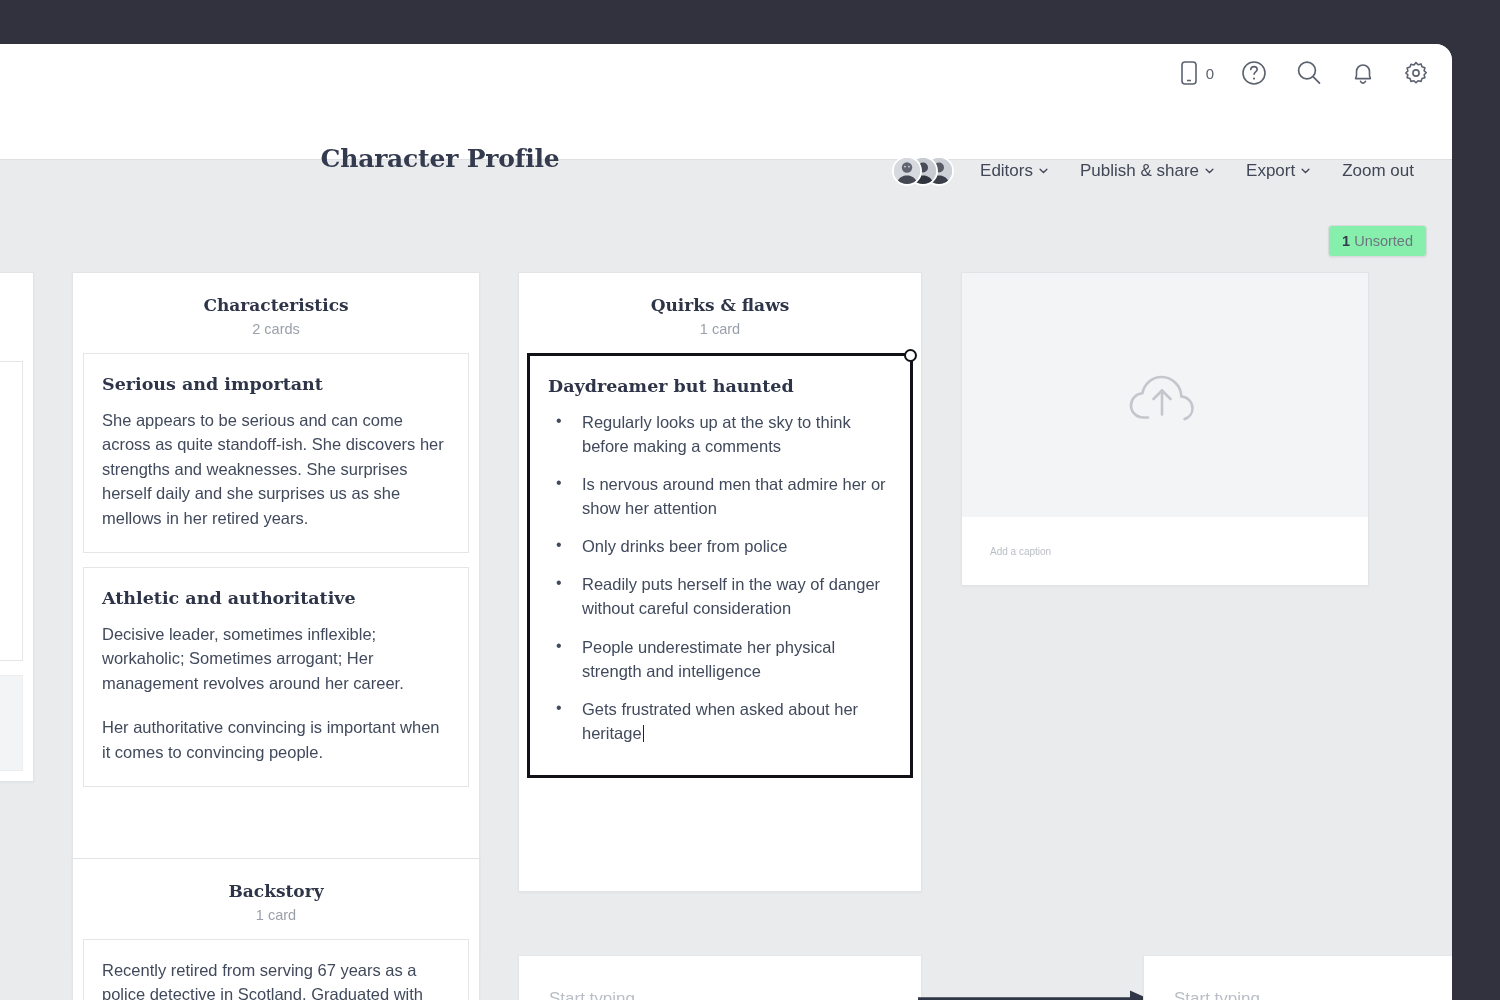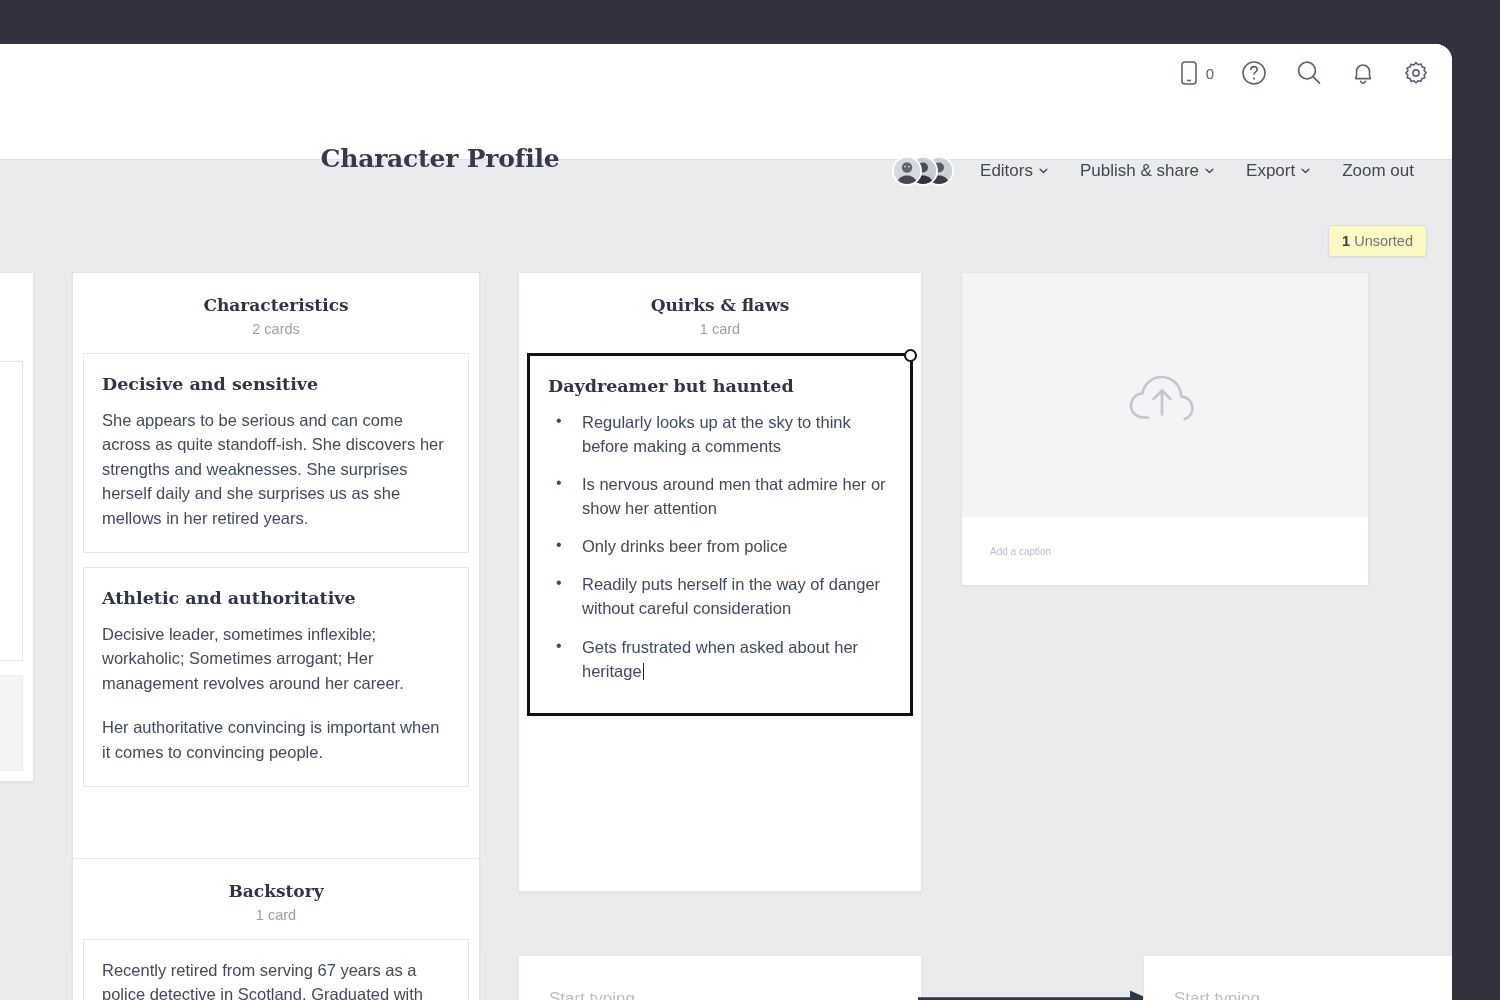--- a/index.html
+++ b/index.html
@@ -66,21 +66,21 @@
     font-size: 17px; color: #414756;
     padding: 4px 16px; cursor: pointer; white-space: nowrap;
   }
   .caret { width: 9px; height: 6px; display: block; }
 
   
   .canvas { position: absolute; left: 0; top: 116px; width: 1452px; height: 840px; }
 
   .unsorted-badge {
     position: absolute; right: 25px; top: 65px;
-    background: #fef9c3; border: 1px solid #d8dade;
+    background: #86efac; border: 1px solid #d8dade;
     border-radius: 4px; padding: 7px 13px;
     font-size: 14.5px; color: #6f7480; cursor: pointer;
     box-shadow: 0 1px 2px rgba(0,0,0,0.05);
   }
   .unsorted-badge b { color: #343b4f; font-weight: bold; }
 
   .column {
     position: absolute;
     background: #ffffff;
     border: 1px solid #e2e4e8;
@@ -265,21 +265,21 @@
       <div class="card" style="margin-top:88px; height:300px;"></div>
       <div class="card" style="background:#f3f4f5; border-color:#ecedef; height:96px;"></div>
     </div>
 
     <div class="column" style="left:72px; top:112px; width:408px; height:682px;">
       <div class="col-head">
         <div class="col-title">Characteristics</div>
         <div class="col-count">2 cards</div>
       </div>
       <div class="card">
-        <div class="card-title">Decisive and sensitive</div>
+        <div class="card-title">Serious and important</div>
         <div class="card-body">
           <p>She appears to be serious and can come across as quite standoff-ish. She discovers her strengths and weaknesses. She surprises herself daily and she surprises us as she mellows in her retired years.</p>
         </div>
       </div>
       <div class="card">
         <div class="card-title">Athletic and authoritative</div>
         <div class="card-body">
           <p>Decisive leader, sometimes inflexible; workaholic; Sometimes arrogant; Her management revolves around her career.</p>
           <p>Her authoritative convincing is important when it comes to convincing people.</p>
         </div>
@@ -304,20 +304,21 @@
         <div class="col-count">1 card</div>
       </div>
       <div class="card selected">
         <div class="resize-handle"></div>
         <div class="card-title">Daydreamer but haunted</div>
         <ul class="bullets">
           <li>Regularly looks up at the sky to think before making a comments</li>
           <li>Is nervous around men that admire her or show her attention</li>
           <li>Only drinks beer from police</li>
           <li>Readily puts herself in the way of danger without careful consideration</li>
+          <li>People underestimate her physical strength and intelligence</li>
           <li><span>Gets frustrated when asked about her heritage</span><span class="caret-text"></span></li>
         </ul>
       </div>
     </div>
 
     <div class="image-widget" style="left:961px; top:112px; width:408px; height:314px;">
       <div class="image-drop">
         <svg width="84" height="66" viewBox="0 0 84 66" fill="none" stroke="#c3c6cc" stroke-width="2.6">
           <path d="M25 55.5h-4.5C13.6 55.5 8 50.2 8 43.4c0-6.4 5-11.7 11.4-12.1C21 22 28.9 15 38.5 15c10.8 0 19.6 8.7 19.8 19.5 6.2.3 11.2 5.4 11.2 11.7 0 5.1-3.3 9.4-7.9 10.9" stroke-linecap="round" stroke-linejoin="round"></path>
           <line x1="39" y1="52.5" x2="39" y2="28.5" stroke-linecap="round"></line>

